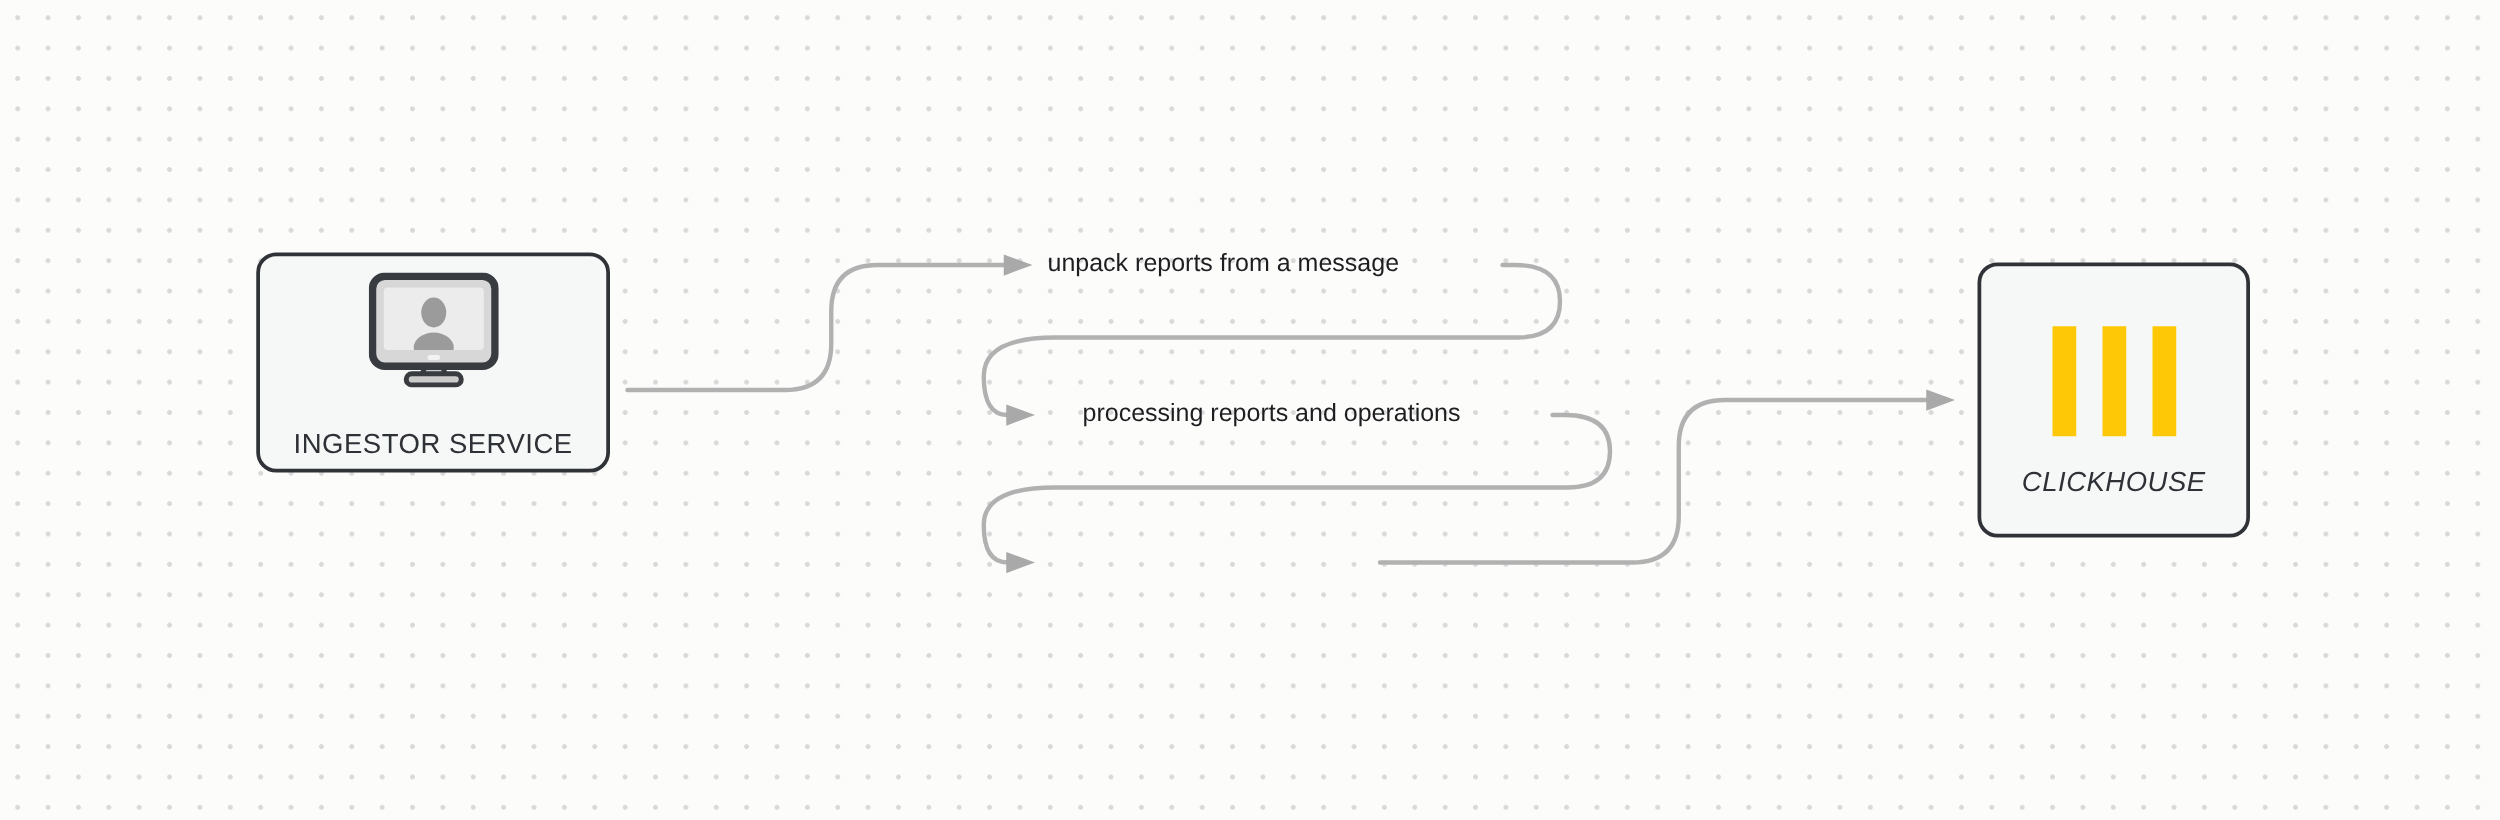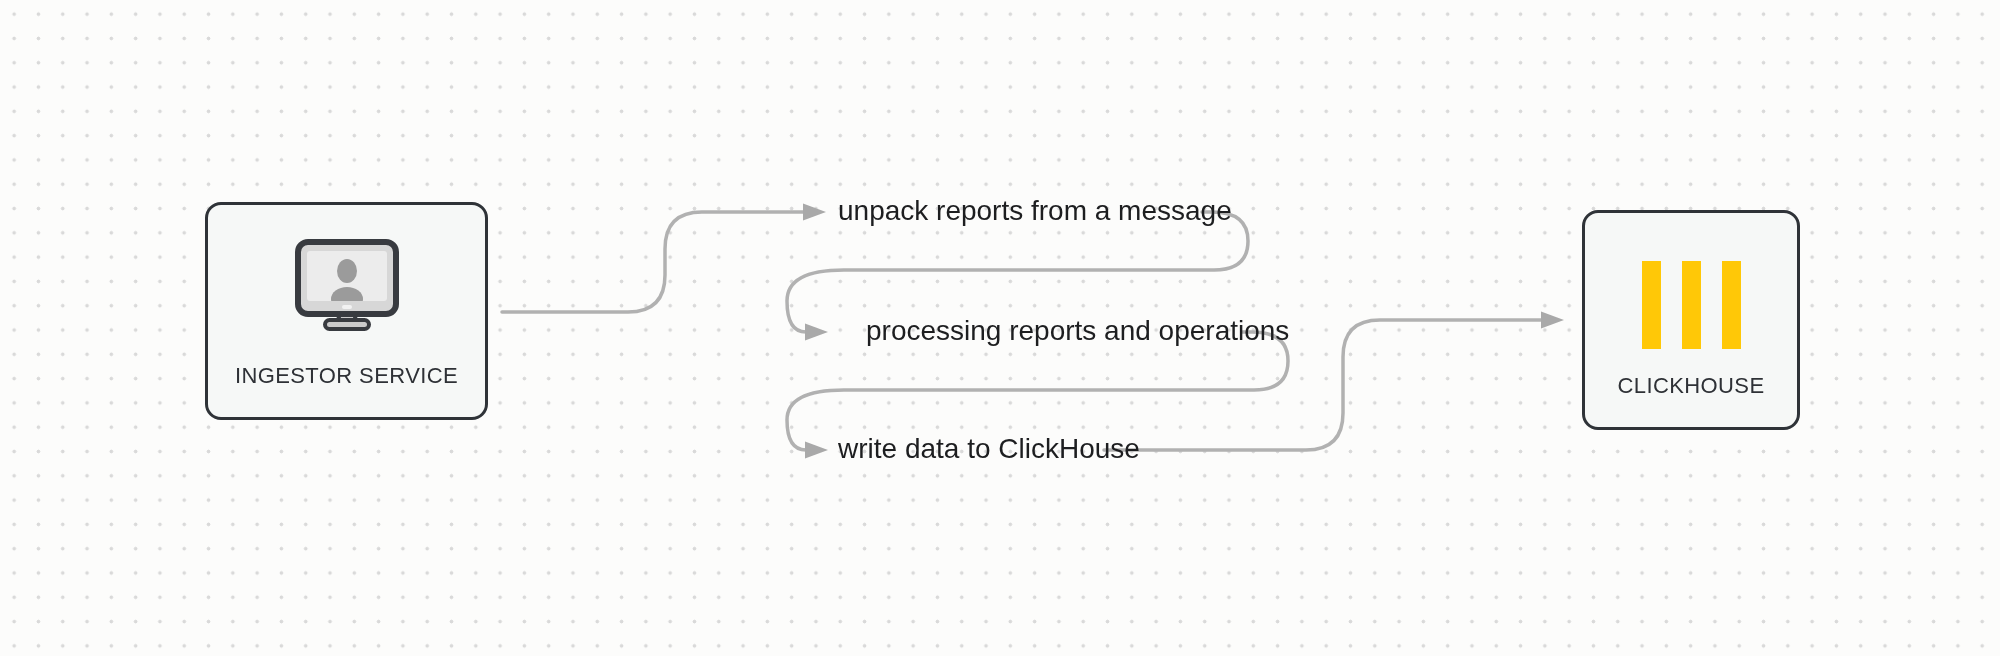--- a/index.html
+++ b/index.html
@@ -42,39 +42,39 @@
   .node{
     position:absolute;
     background:var(--node-fill);
     border:3.5px solid var(--node-border);
     border-radius:16px;
     display:flex;
     flex-direction:column;
     align-items:center;
     justify-content:center;
   }
-  .node-ingestor{left:205px;top:202px;width:283px;height:218px;gap:32px;padding-top:6px;}
-  .node-clickhouse{left:1582px;top:210px;width:218px;height:220px;gap:24px;padding-top:20px;}
+  .node-ingestor{left:205px;top:202px;width:283px;height:176px;gap:32px;padding-top:6px;}
+  .node-clickhouse{left:1582px;top:210px;width:218px;height:220px;gap:24px;padding-top:20px;font-style:italic;}
   .node-label{
     color:var(--node-text);
     font-size:22px;
     letter-spacing:0.4px;
     white-space:nowrap;
   }
   .monitor-icon{display:block;}
   .ch-logo{display:flex;gap:21px;}
   .ch-logo .bar{
     width:19px;height:88px;
     background:var(--logo-yellow);
   }
   .step-label{
     position:absolute;
     left:838px;
     transform:translateY(-54%);
-    font-size:28px;
+    font-size:20px;
     color:var(--text-dark);
     white-space:nowrap;
   }
   .step-1{top:212px;}
   .step-2{top:332px;margin-left:28px;}
   .step-3{top:450px;}
 </style>
 </head>
 <body>
 
@@ -116,15 +116,14 @@
     <div class="ch-logo">
       <div class="bar"></div>
       <div class="bar"></div>
       <div class="bar"></div>
     </div>
     <div class="node-label">CLICKHOUSE</div>
   </div>
 
   <div class="step-label step-1">unpack reports from a message</div>
   <div class="step-label step-2">processing reports and operations</div>
-  <div class="step-label step-3">write data to ClickHouse</div>
 
 </div>
 
 </body></html>

